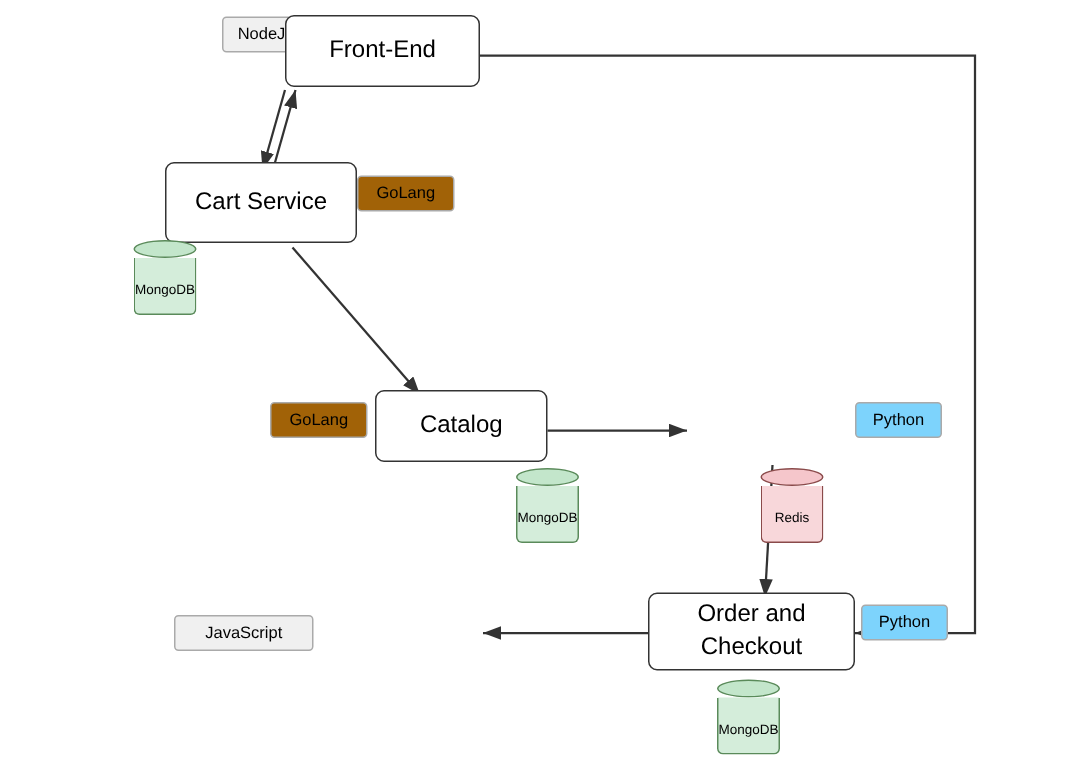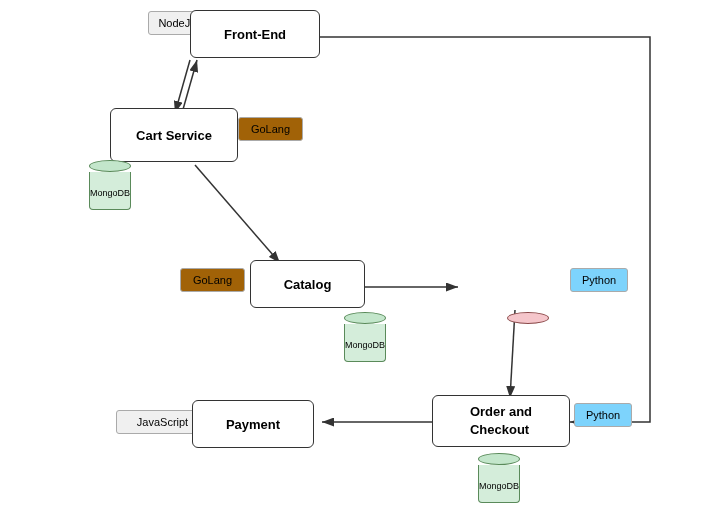--- a/index.html
+++ b/index.html
@@ -18,23 +18,23 @@
       height: 506px;
     }
     .node {
       position: absolute;
       border: 1.5px solid #333;
       background: #fff;
       border-radius: 6px;
       display: flex;
       align-items: center;
       justify-content: center;
-      text-align: left;
-      font-size: 13px;
-      font-weight: 700;
+      text-align: center;
+      font-size: 16px;
+      font-weight: 400;
     }
     .badge {
       position: absolute;
       border: 1.5px solid #aaa;
       background: #a16207;
       border-radius: 3px;
       padding: 2px 6px;
       font-size: 11px;
       font-weight: normal;
     }
@@ -135,25 +135,25 @@
   <div class="cylinder cyl-green" style="left:300px; top:312px;">
     <div class="cylinder-top" style="width:42px; height:12px;"></div>
     <div class="cylinder-body" style="width:42px; height:38px; padding-top:4px; font-size:9px;">MongoDB</div>
   </div>
 
 
   <div class="badge badge-blue" style="left:570px; top:268px; width:58px; height:24px; display:flex; align-items:center; justify-content:center;">Python</div>
 
   <div class="cylinder cyl-red" style="left:463px; top:312px;">
     <div class="cylinder-top" style="width:42px; height:12px;"></div>
+    <div class="cylinder-body" style="width:42px; height:38px; padding-top:4px; font-size:9px;">Redis</div>
   </div>
 
   <div class="badge badge-gray" style="left:116px; top:410px; width:93px; height:24px; display:flex; align-items:center; justify-content:center;">JavaScript</div>
 
-  <div class="node" style="left:192px; top:400px; width:122px; height:48px;">Payment</div>
 
   <div class="node" style="left:432px; top:395px; width:138px; height:52px; line-height:1.4;">
     <span style="white-space:pre-line;">Order and
 Checkout</span>
   </div>
 
   <div class="badge badge-blue" style="left:574px; top:403px; width:58px; height:24px; display:flex; align-items:center; justify-content:center;">Python</div>
 
   <div class="cylinder cyl-green" style="left:434px; top:453px;">
     <div class="cylinder-top" style="width:42px; height:12px;"></div>

